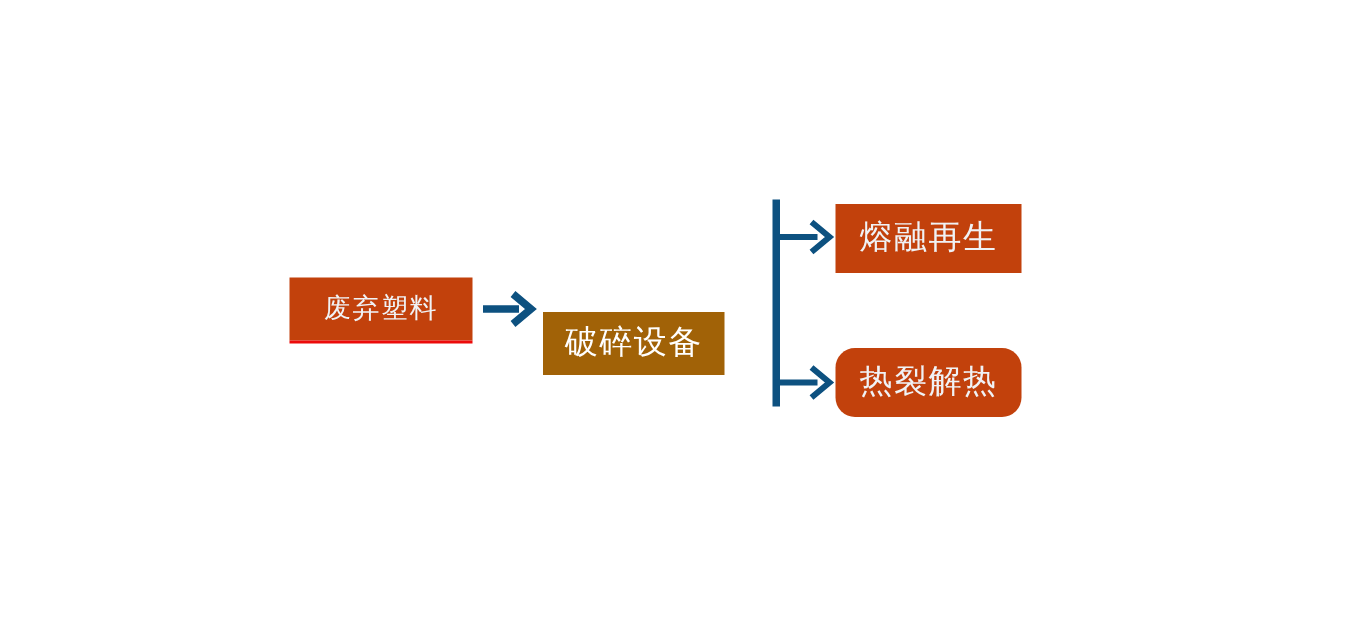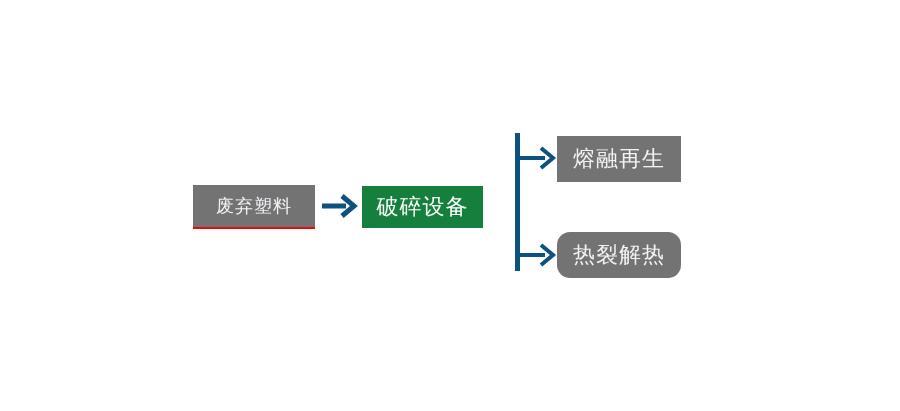--- a/index.html
+++ b/index.html
@@ -26,26 +26,27 @@
     display: flex;
     align-items: center;
     justify-content: center;
     box-sizing: border-box;
     letter-spacing: 1px;
     line-height: 1;
     white-space: nowrap;
     user-select: none;
   }
   .node-blue {
-    background: #737373;
+    background: #c2410c;
     color: #f0f2f5;
   }
   .node-red {
-    background: #15803d;
+    background: #a16207;
     color: #ffffff;
+    margin-top: 22px;
   }
 
   
   #node-waste {
     left: 193px;
     top: 185px;
     width: 122px;
     height: 42px;
     font-size: 18px;
   }

